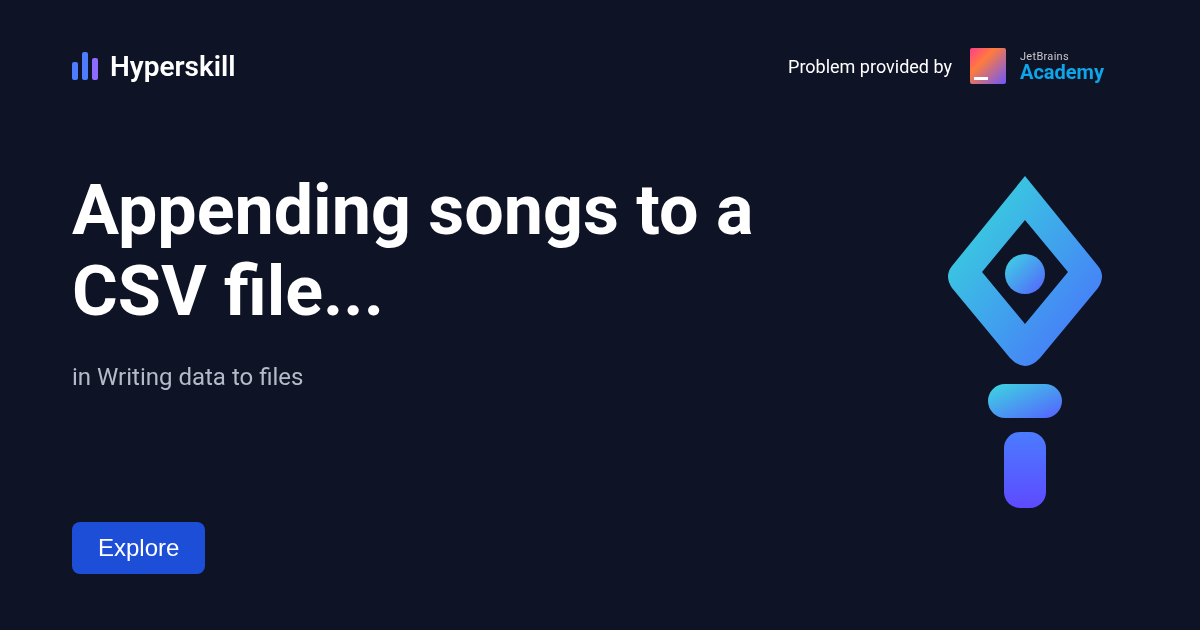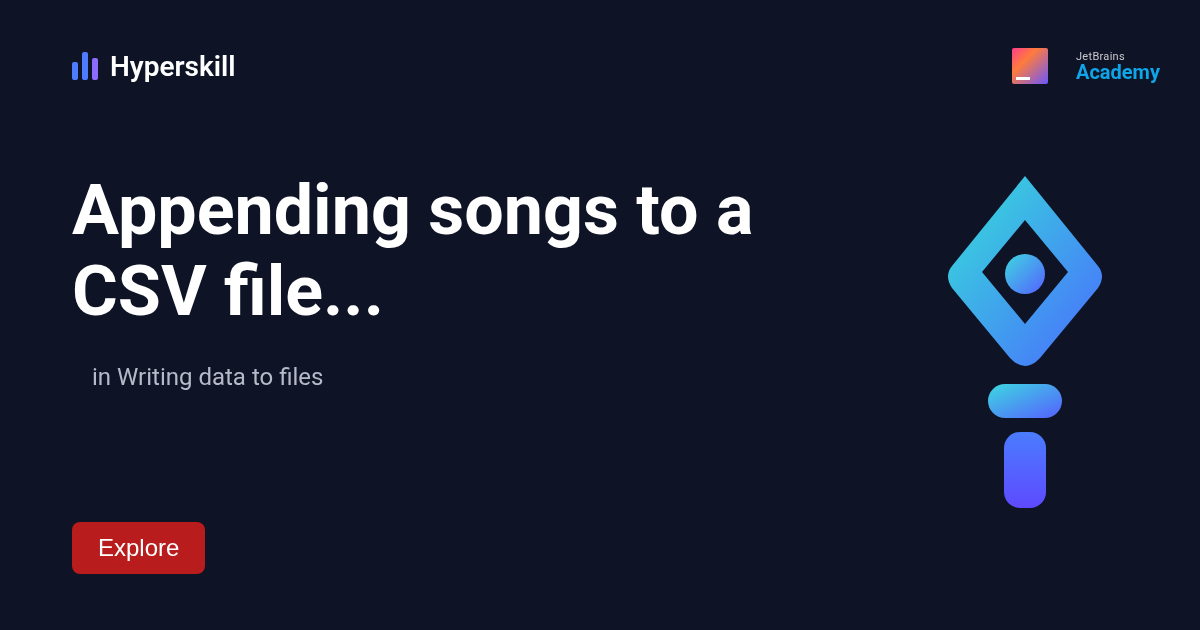--- a/index.html
+++ b/index.html
@@ -8,21 +8,21 @@
     height: 630px;
     background: #0f1326;
     font-family: -apple-system, BlinkMacSystemFont, "Segoe UI", Roboto, sans-serif;
     overflow: hidden;
     position: relative;
   }
   .header {
     display: flex;
     justify-content: space-between;
     align-items: center;
-    padding: 48px 40px 0 72px;
+    padding: 48px 96px 0 72px;
   }
   .logo-left {
     display: flex;
     align-items: center;
     gap: 12px;
   }
   .hs-icon {
     display: flex;
     align-items: flex-end;
     gap: 4px;
@@ -40,21 +40,21 @@
   .logo-right {
     display: flex;
     align-items: center;
     gap: 18px;
   }
   .provided-text {
     color: #fff;
     font-size: 18px;
     font-weight: 400;
   }
-  .jb-lockup { display: flex; align-items: center; gap: 28px; }
+  .jb-lockup { display: flex; align-items: center; gap: 14px; }
   .jb-square {
     width: 36px; height: 36px;
     background: linear-gradient(135deg, #ff3d8b 0%, #ff7b3d 35%, #6b57ff 100%);
     position: relative;
     border-radius: 2px;
   }
   .jb-square::after {
     content: "";
     position: absolute;
     left: 4px; bottom: 4px;
@@ -74,27 +74,26 @@
     color: #fff;
     font-size: 70px;
     font-weight: 700;
     line-height: 1.15;
   }
   .subtitle {
     color: #b6bac8;
     font-size: 24px;
     font-weight: 400;
     margin-top: 32px;
-    margin-left: 20px;
   }
   .explore-btn {
     position: absolute;
     left: 72px;
     bottom: 56px;
-    background: #b91c1c;
+    background: #1d4ed8;
     color: #fff;
     font-size: 24px;
     font-weight: 500;
     padding: 12px 26px;
     border: none;
     border-radius: 8px;
     cursor: pointer;
   }
   .graphic {
     position: absolute;
@@ -110,20 +109,21 @@
 <div class="header">
   <div class="logo-left">
     <div class="hs-icon">
       <div class="hs-bar hs-bar1"></div>
       <div class="hs-bar hs-bar2"></div>
       <div class="hs-bar hs-bar3"></div>
     </div>
     <div class="hs-text">Hyperskill</div>
   </div>
   <div class="logo-right">
+    <div class="provided-text">Problem provided by</div>
     <div class="jb-lockup">
       <div class="jb-square"></div>
       <div class="jb-text">
         <span class="jb-small">JetBrains</span>
         <span class="jb-big">Academy</span>
       </div>
     </div>
   </div>
 </div>
 

